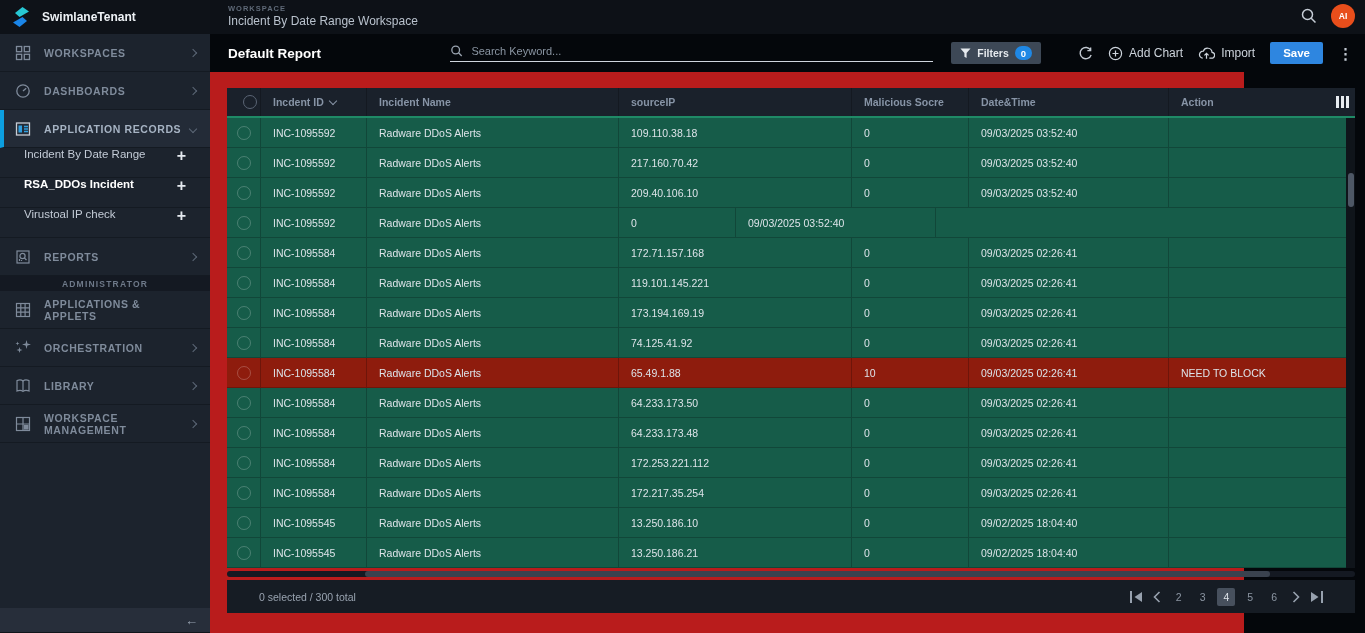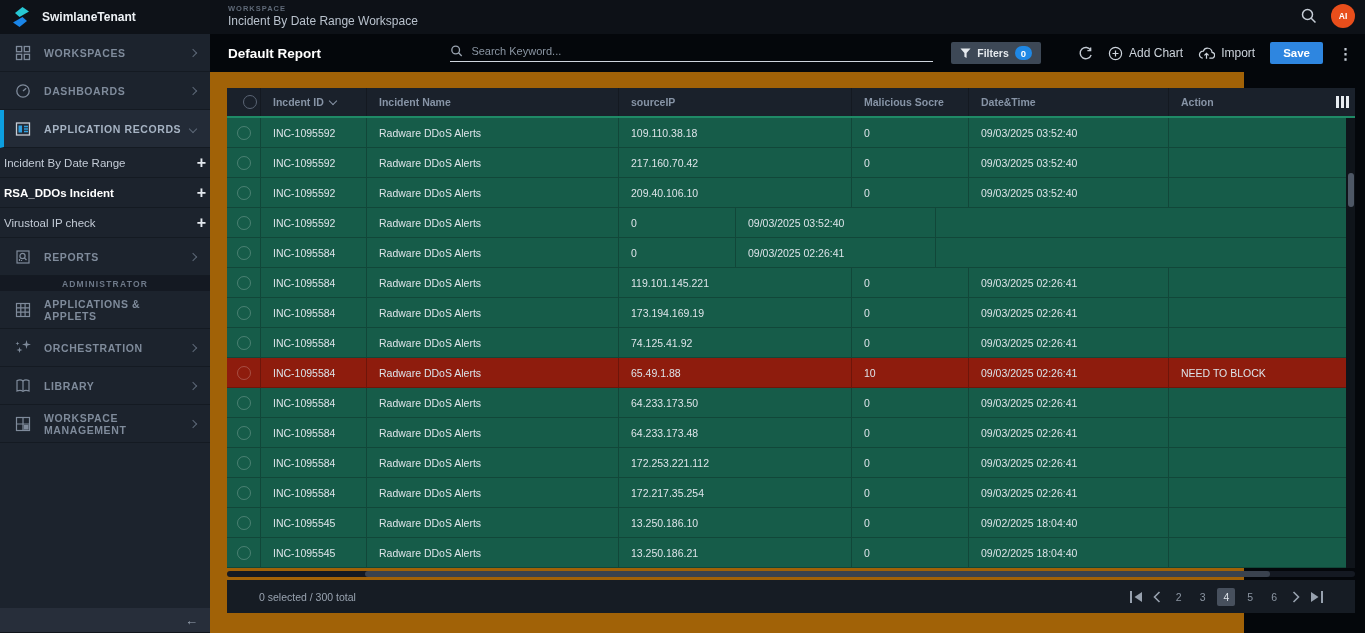--- a/index.html
+++ b/index.html
@@ -1,38 +1,38 @@
 <!DOCTYPE html>
 <html style="--accent-blue: #0c9fe0; --row-green: #165c49; --alert-red: #8e1c0d; --header-underline: #1f8a66; --save-blue: #2e86e0; --avatar-orange: #e84e1b; --badge-blue: #1f88e5;"><head>
 <meta charset="utf-8">
 <style>
   * { margin:0; padding:0; box-sizing:border-box; }
   html,body { width:1365px; height:633px; overflow:hidden; background:#04070b;
     font-family:"Liberation Sans", sans-serif; }
-  .app { position:relative; width:1244px; height:633px; background:#a16207; }
+  .app { position:relative; width:1244px; height:633px; background:#b91c1c; }
 
   
   .sidebar { position:absolute; left:0; top:0; width:210px; height:633px;
     background:#1c232d; display:flex; flex-direction:column; }
   .sidebar-header { height:34px; background:#0e1218; display:flex; align-items:center;
     padding-left:10px; gap:10px; flex:none; }
   .logo { width:22px; height:22px; flex:none; }
   .tenant { color:#eef2f6; font-size:12px; font-weight:bold; }
   .nav-item { height:38px; display:flex; align-items:center; padding:0 14px;
     border-bottom:1px solid #141a22; color:#7f8b9b; font-size:10.5px; font-weight:bold;
     letter-spacing:.6px; cursor:pointer; flex:none; }
   .nav-item .nicon { width:18px; height:18px; margin-right:12px; flex:none;
     display:flex; align-items:center; justify-content:center; }
   .nav-item.active { background:#232b37; border-left:4px solid var(--accent-blue,#0c9fe0);
     padding-left:10px; color:#a6b3c3; }
   .chev { width:6px; height:6px; border-right:1.6px solid #5d6877;
     border-bottom:1.6px solid #5d6877; margin-left:auto; flex:none; }
   .chev.right { transform:rotate(-45deg); }
   .chev.down  { transform:rotate(45deg); }
-  .sub-item { height:30px; display:flex; align-items:center; padding:0 4px;
+  .sub-item { height:30px; display:flex; align-items:flex-start; padding:0 24px;
     border-bottom:1px solid #141a22; color:#c3cbd6; font-size:11.5px; cursor:pointer; flex:none; }
   .sub-item.selected { color:#ffffff; font-weight:bold; }
   .plus { margin-left:auto; color:#e3e8ee; font-size:16px; font-weight:bold; line-height:1; cursor:pointer; }
   .admin-strip { height:15px; background:#141922; color:#6e7989; font-size:8.5px;
     font-weight:bold; letter-spacing:1.2px; display:flex; align-items:center;
     justify-content:center; flex:none; }
   .sidebar-fill { flex:1; }
   .sidebar-footer { height:25px; background:#272e3a; border-bottom:1px solid #10151b;
     display:flex; align-items:center; justify-content:flex-end; padding-right:12px;
     color:#99a4b2; font-size:13px; flex:none; cursor:pointer; }
@@ -385,20 +385,21 @@
     <div class="cell c-date">09/03/2025 03:52:40</div>
     <div class="cell c-action"></div>
   </div>
 
   <div class="trow">
     <div class="cell c-check">
       <span class="radio"></span>
     </div>
     <div class="cell c-id">INC-1095584</div>
     <div class="cell c-name">Radware DDoS Alerts</div>
+    <div class="cell c-ip">172.71.157.168</div>
     <div class="cell c-score">0</div>
     <div class="cell c-date">09/03/2025 02:26:41</div>
     <div class="cell c-action"></div>
   </div>
 
   <div class="trow">
     <div class="cell c-check">
       <span class="radio"></span>
     </div>
     <div class="cell c-id">INC-1095584</div>

